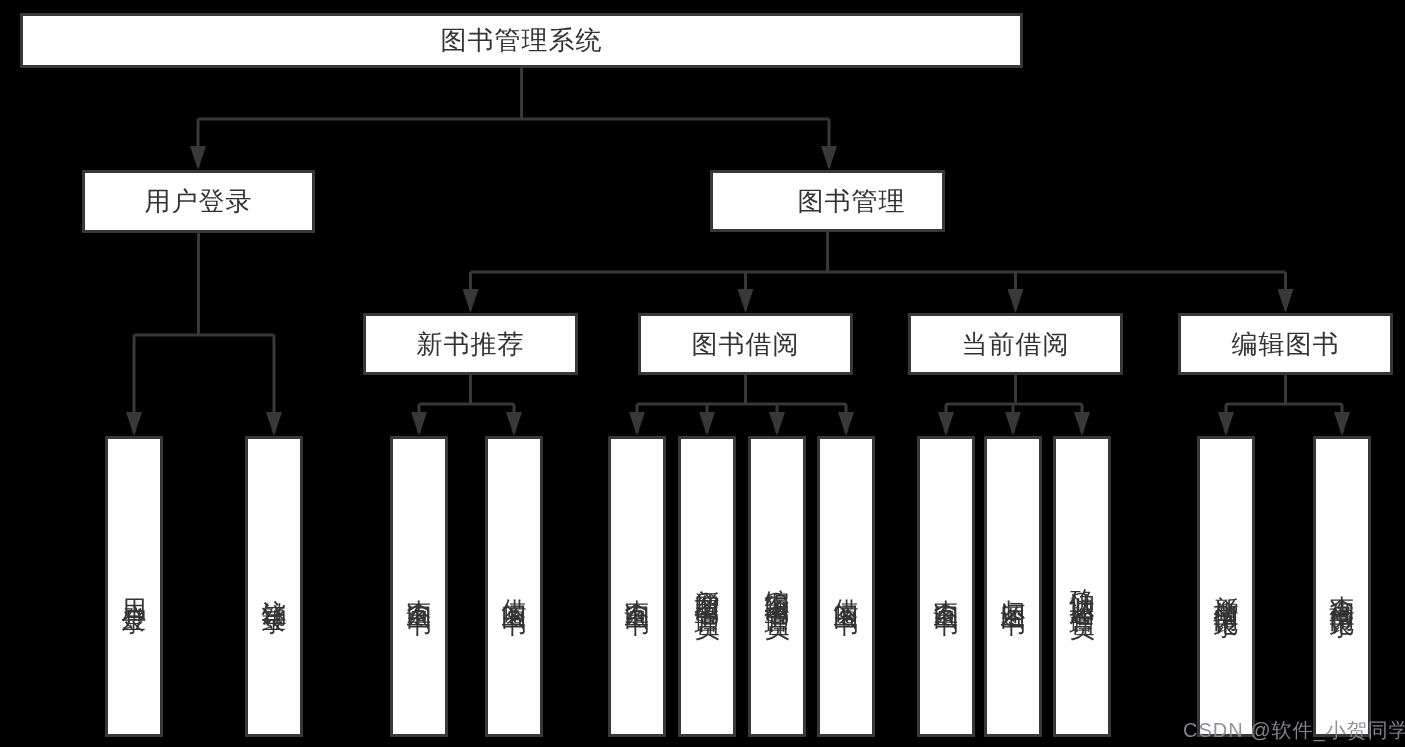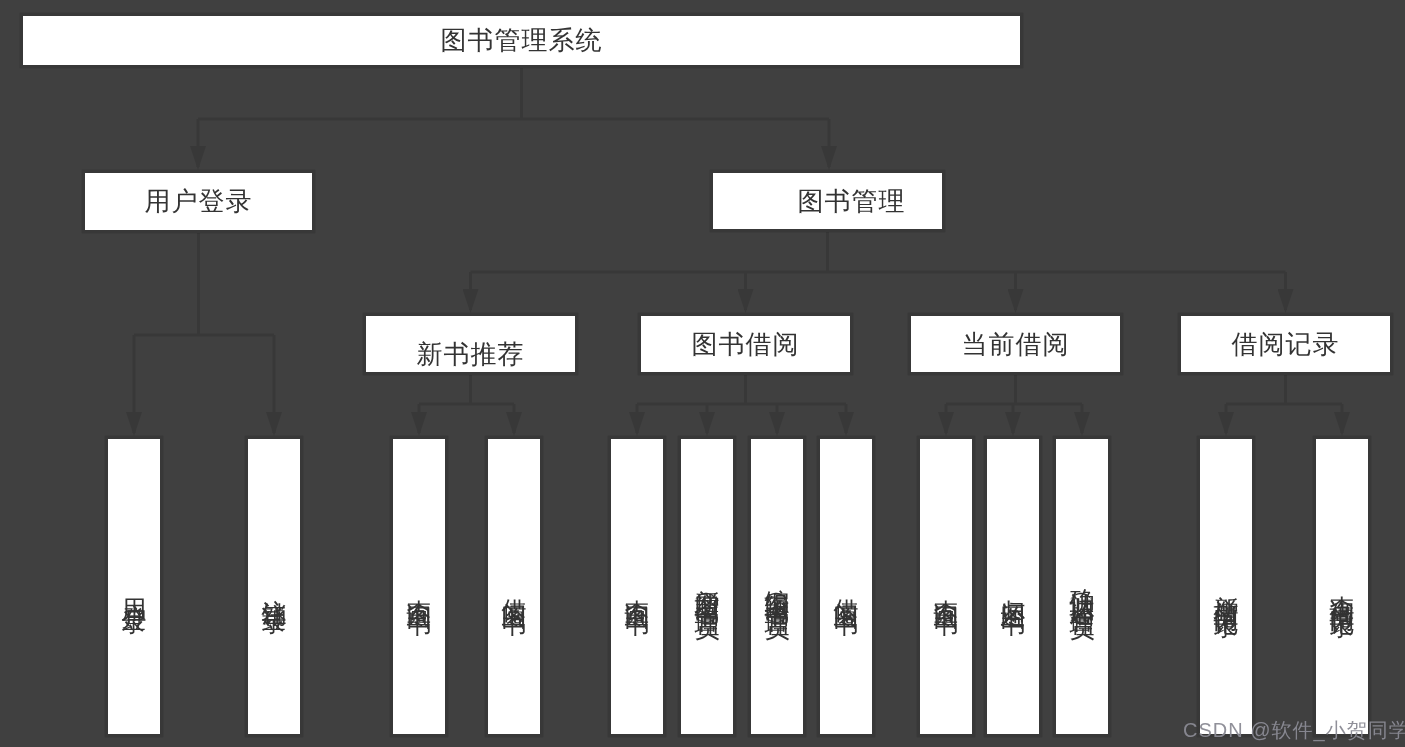--- a/index.html
+++ b/index.html
@@ -5,21 +5,21 @@
   :root{
     --line:#383838;
     --text:#333333;
   }
   html,body{margin:0;padding:0;background:#ffffff;}
   body{font-family:"Liberation Sans", sans-serif;}
   .canvas{
     position:relative;
     width:1405px;
     height:747px;
-    background:#404040;
+    background:#000000;
     overflow:hidden;
   }
   .canvas *{box-sizing:border-box;}
   .connectors{
     position:absolute;left:0;top:0;width:1405px;height:747px;
     pointer-events:none;
   }
   .node{
     position:absolute;
     background:#ffffff;
@@ -30,21 +30,21 @@
     color:var(--text);
     font-size:26px;
     font-weight:500;
     letter-spacing:1px;
     box-shadow:0 0 1px rgba(0,0,0,0.35);
   }
   .root{left:20px;top:13px;width:1003px;height:55px;}
   .lvl2a{left:82px;top:170px;width:233px;height:63px;}
   .lvl2b{left:710px;top:170px;width:235px;height:62px;padding-left:48px;}
   .lvl3{top:313px;width:215px;height:62px;}
-  .l3-1{left:363px;align-items:flex-end;}
+  .l3-1{left:363px;}
   .l3-2{left:638px;}
   .l3-3{left:908px;}
   .l3-4{left:1178px;}
   .leaf{
     position:absolute;
     top:436px;width:58px;height:301px;
     background:#ffffff;
     border:3px solid var(--line);
     display:flex;align-items:center;justify-content:center;
     box-shadow:0 0 1px rgba(0,0,0,0.35);
@@ -150,21 +150,21 @@
   <div class="node lvl3 l3-1">
     <span>新书推荐</span>
   </div>
   <div class="node lvl3 l3-2">
     <span>图书借阅</span>
   </div>
   <div class="node lvl3 l3-3">
     <span>当前借阅</span>
   </div>
   <div class="node lvl3 l3-4">
-    <span>借阅记录</span>
+    <span>编辑图书</span>
   </div>
 
   <div class="leaf lf1">
     <span>用户登录</span>
   </div>
   <div class="leaf lf2">
     <span>注销登录</span>
   </div>
   <div class="leaf lf3">
     <span>查询图书</span>

